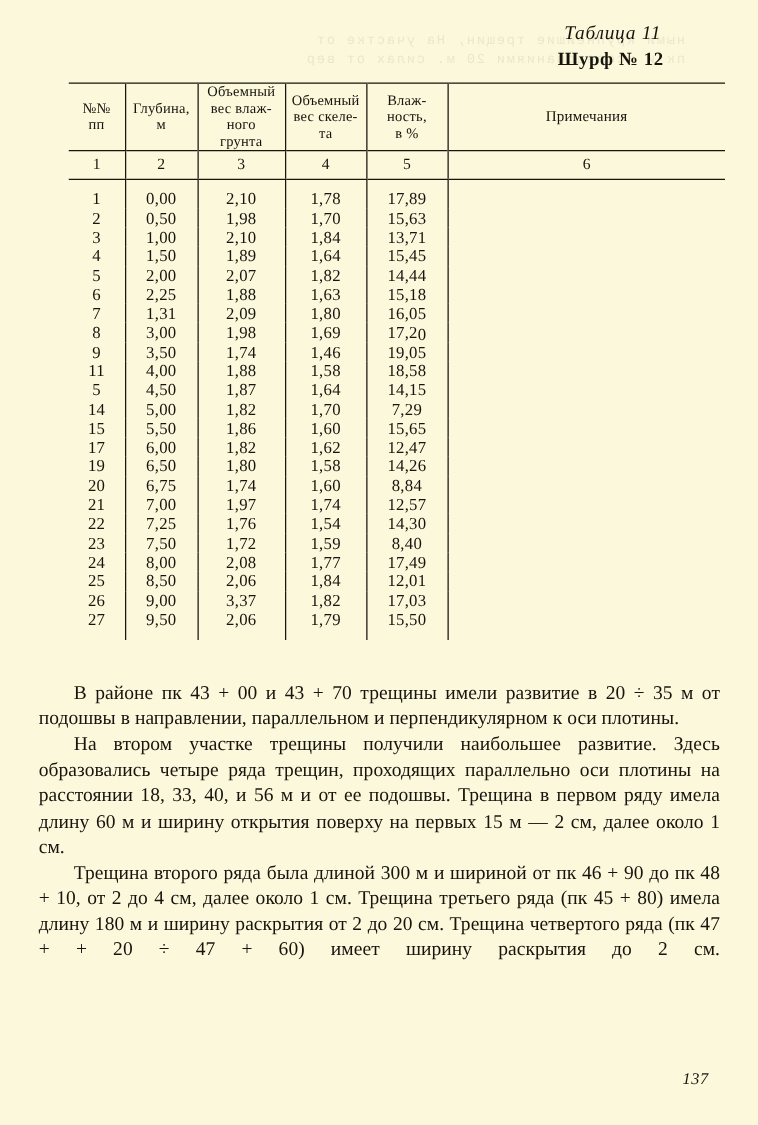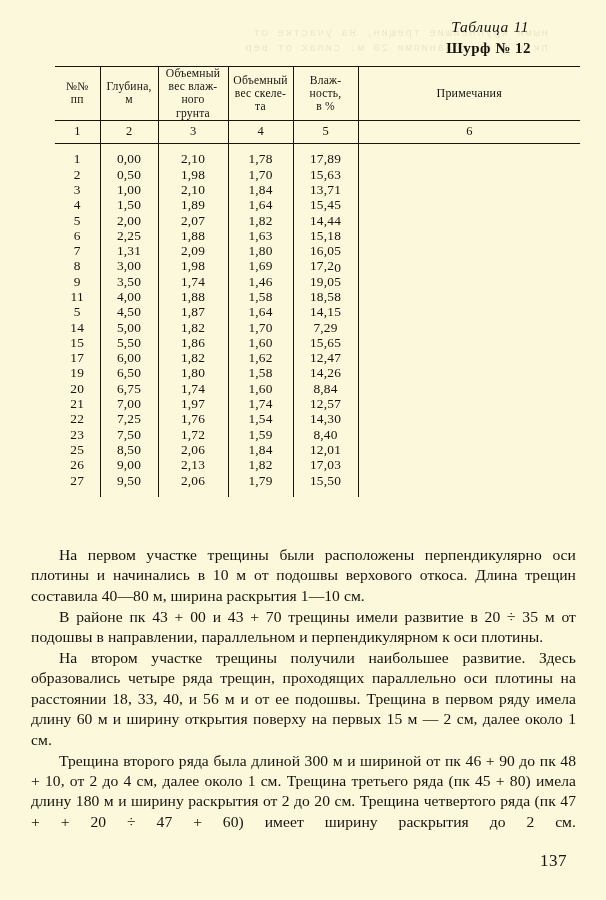--- a/index.html
+++ b/index.html
@@ -145,21 +145,22 @@
   .prose p.last::after {
     content: "";
     display: inline-block;
     width: 100%;
   }
 
   .folio {
     position: absolute;
     right: 39px;
     bottom: 29px;
-    font-size: 17px;
+    font-style: italic;
+    font-size: 13px;
     letter-spacing: 0.5px;
   }
 </style>
 </head>
 <body>
 
 <div class="page">
 
   <div class="bleed">
     <div>ными крупнейшие трещин, На участке от</div>
@@ -370,49 +371,56 @@
           </tr>
           <tr>
             <td>23</td>
             <td class="vline">7,50</td>
             <td class="vline">1,72</td>
             <td class="vline">1,59</td>
             <td class="vline">8,40</td>
             <td class="vline"></td>
           </tr>
           <tr>
+            <td>24</td>
+            <td class="vline">8,00</td>
+            <td class="vline">2,08</td>
+            <td class="vline">1,77</td>
+            <td class="vline">17,49</td>
+            <td class="vline"></td>
+          </tr>
+          <tr>
             <td>25</td>
             <td class="vline">8,50</td>
             <td class="vline">2,06</td>
             <td class="vline">1,84</td>
             <td class="vline">12,01</td>
             <td class="vline"></td>
           </tr>
           <tr>
             <td>26</td>
             <td class="vline">9,00</td>
-            <td class="vline">2,13</td>
+            <td class="vline">3,37</td>
             <td class="vline">1,82</td>
             <td class="vline">17,03</td>
             <td class="vline"></td>
           </tr>
           <tr>
             <td>27</td>
             <td class="vline">9,50</td>
             <td class="vline">2,06</td>
             <td class="vline">1,79</td>
             <td class="vline">15,50</td>
             <td class="vline"></td>
           </tr>
         </tbody>
     </table>
   </div>
 
   <div class="prose" id="prose">
-      <p>На первом участке трещины были расположены перпендикулярно оси плотины и начинались в 10 м от подошвы верхового откоса. Длина трещин составила 40—80 м, ширина раскрытия 1—10 см.</p>
       <p>В районе пк 43 + 00 и 43 + 70 трещины имели развитие в 20 ÷ 35 м от подошвы в направлении, параллельном и перпендикулярном к оси плотины.</p>
       <p>На втором участке трещины получили наибольшее развитие. Здесь образовались четыре ряда трещин, проходящих параллельно оси плотины на расстоянии 18, 33, 40, и 56 м и от ее подошвы. Трещина в первом ряду имела длину 60 м и ширину открытия поверху на первых 15 м — 2 см, далее около 1 см.</p>
       <p class="last">Трещина второго ряда была длиной 300 м и шириной от пк 46 + 90 до пк 48 + 10, от 2 до 4 см, далее около 1 см. Трещина третьего ряда (пк 45 + 80) имела длину 180 м и ширину раскрытия от 2 до 20 см. Трещина четвертого ряда (пк 47 + + 20 ÷ 47 + 60) имеет ширину раскрытия до 2 см.</p>
     </div>
 
   <div class="folio">137</div>
 
   <div class="bleed2"></div>
 </div>
 

